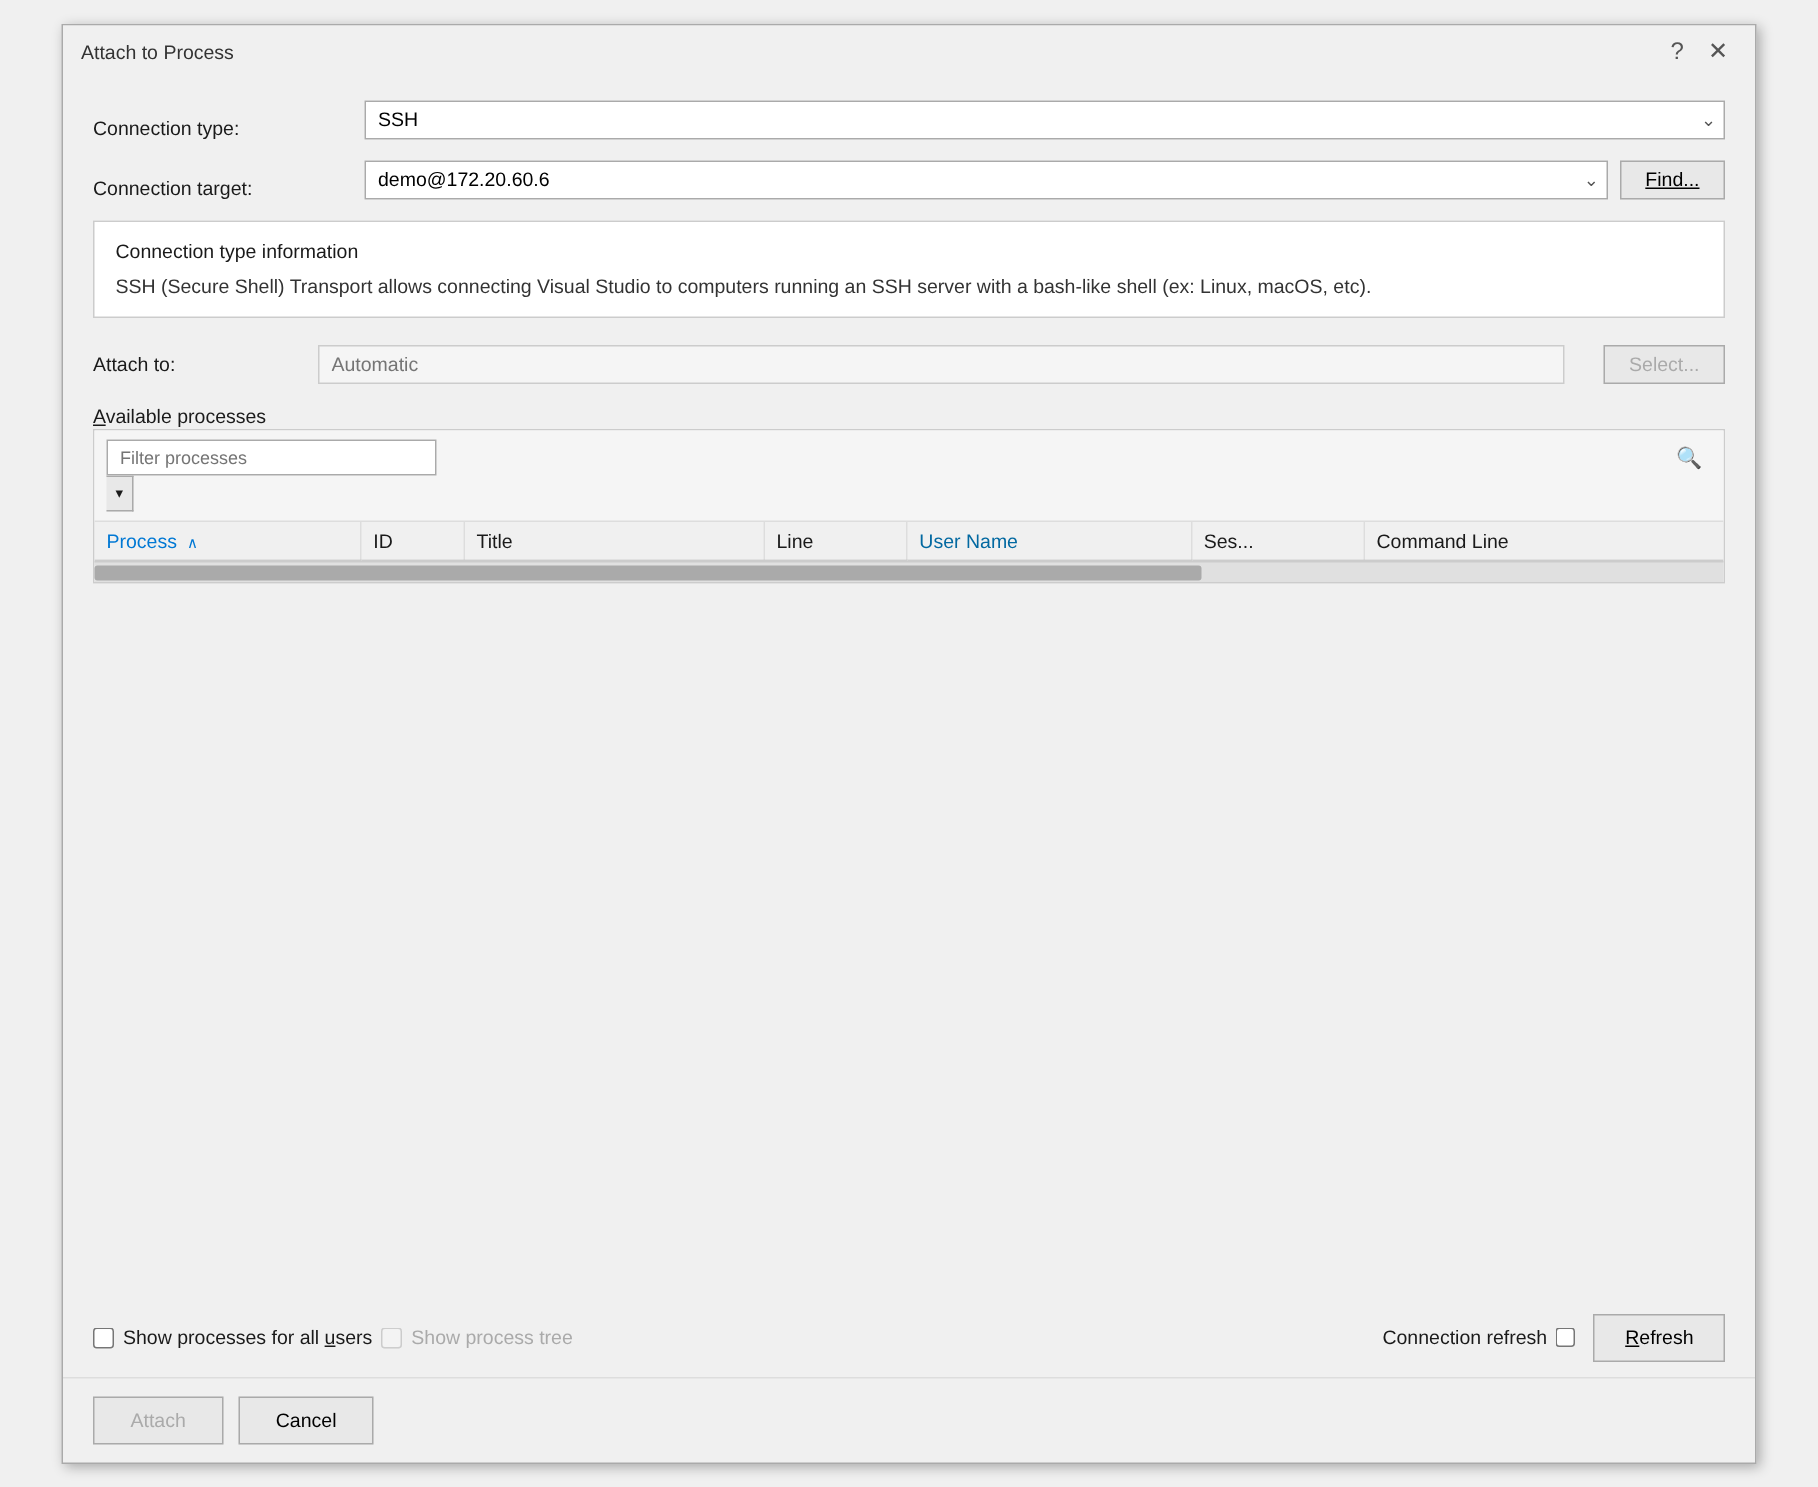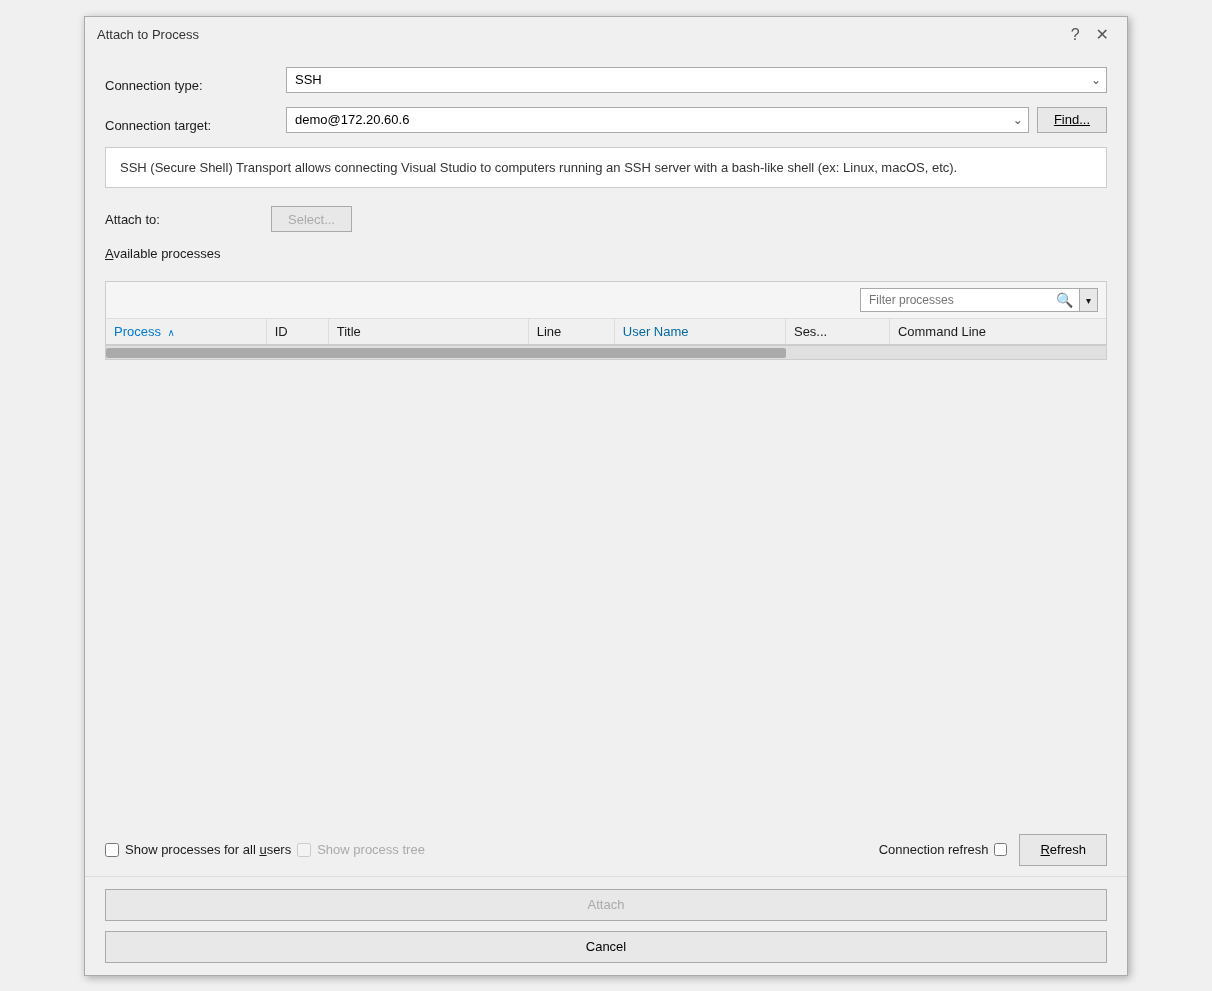--- a/index.html
+++ b/index.html
@@ -9,21 +9,21 @@
       font-size: 13px;
       color: #1a1a1a;
       display: flex;
       align-items: center;
       justify-content: center;
       min-height: 100vh;
     }
     .dialog {
       background: #f0f0f0;
       border: 1px solid #aaa;
-      width: 1044px;
+      width: 1130px;
       min-height: 960px;
       display: flex;
       flex-direction: column;
       box-shadow: 2px 2px 8px rgba(0,0,0,0.3);
       position: relative;
     }
     .title-bar {
       background: #f0f0f0;
       display: flex;
       align-items: center;
@@ -144,20 +144,21 @@
       flex: 1;
       display: flex;
       flex-direction: column;
     }
     .filter-bar {
       display: flex;
       justify-content: flex-end;
       padding: 6px 8px;
       background: #f5f5f5;
       border-bottom: 1px solid #ddd;
+      flex-direction: column;
     }
     .filter-wrapper {
       position: relative;
       display: flex;
       align-items: center;
     }
     .filter-input {
       width: 220px;
       height: 24px;
       border: 1px solid #aaa;
@@ -264,34 +265,33 @@
       font-size: 13px;
       cursor: pointer;
     }
     .refresh-btn u { text-decoration: underline; }
     .dialog-footer {
       padding: 12px 20px;
       display: flex;
       justify-content: flex-start;
       gap: 10px;
       border-top: 1px solid #ddd;
-      flex-direction: column;
     }
     .footer-btn {
       height: 32px;
       border: 1px solid #aaa;
       background: #e8e8e8;
       padding: 0 24px;
       font-size: 13px;
       cursor: pointer;
     }
     .footer-btn:disabled { color: #aaa; cursor: default; }
     .available-label {
       font-size: 13px;
-      margin-bottom: 20px;
+      margin-bottom: 1px;
     }
     .available-label u { text-decoration: underline; }
   </style>
 </head>
 <body>
 
 <div class="dialog">
 
   <div class="title-bar">
     <span class="title-bar-left">Attach to Process</span>
@@ -328,25 +328,27 @@
           </select>
           <span class="select-arrow">⌄</span>
         </div>
         <button class="btn">
           <u>Find...</u>
         </button>
       </div>
     </div>
 
     <div class="info-box">
+      <div class="info-box-title">Connection type information</div>
       <div>SSH (Secure Shell) Transport allows connecting Visual Studio to computers running an SSH server with a bash-like shell (ex: Linux, macOS, etc).</div>
     </div>
 
     <div class="attach-row">
       <label class="attach-label form-label">Attach to:</label>
+      <input class="attach-input" type="text" readonly="" style="color: rgb(136, 136, 136);" placeholder="Automatic">
       <button class="btn" disabled="" style="color:#aaa;margin-left:16px;">
         <span>Select...</span>
       </button>
     </div>
 
     <div>
       <div class="available-label">
         <u>A</u><span>vailable processes</span>
       </div>
 

